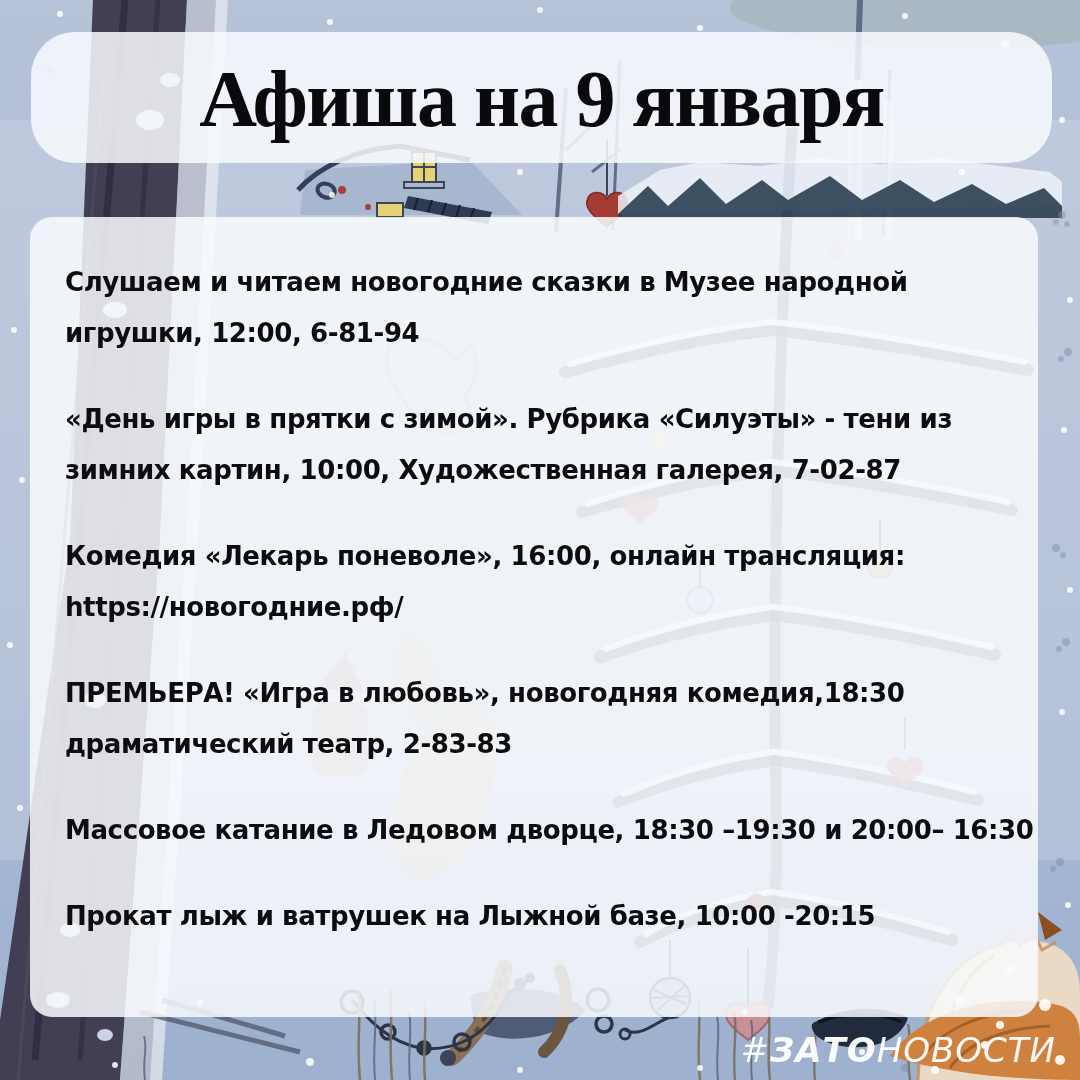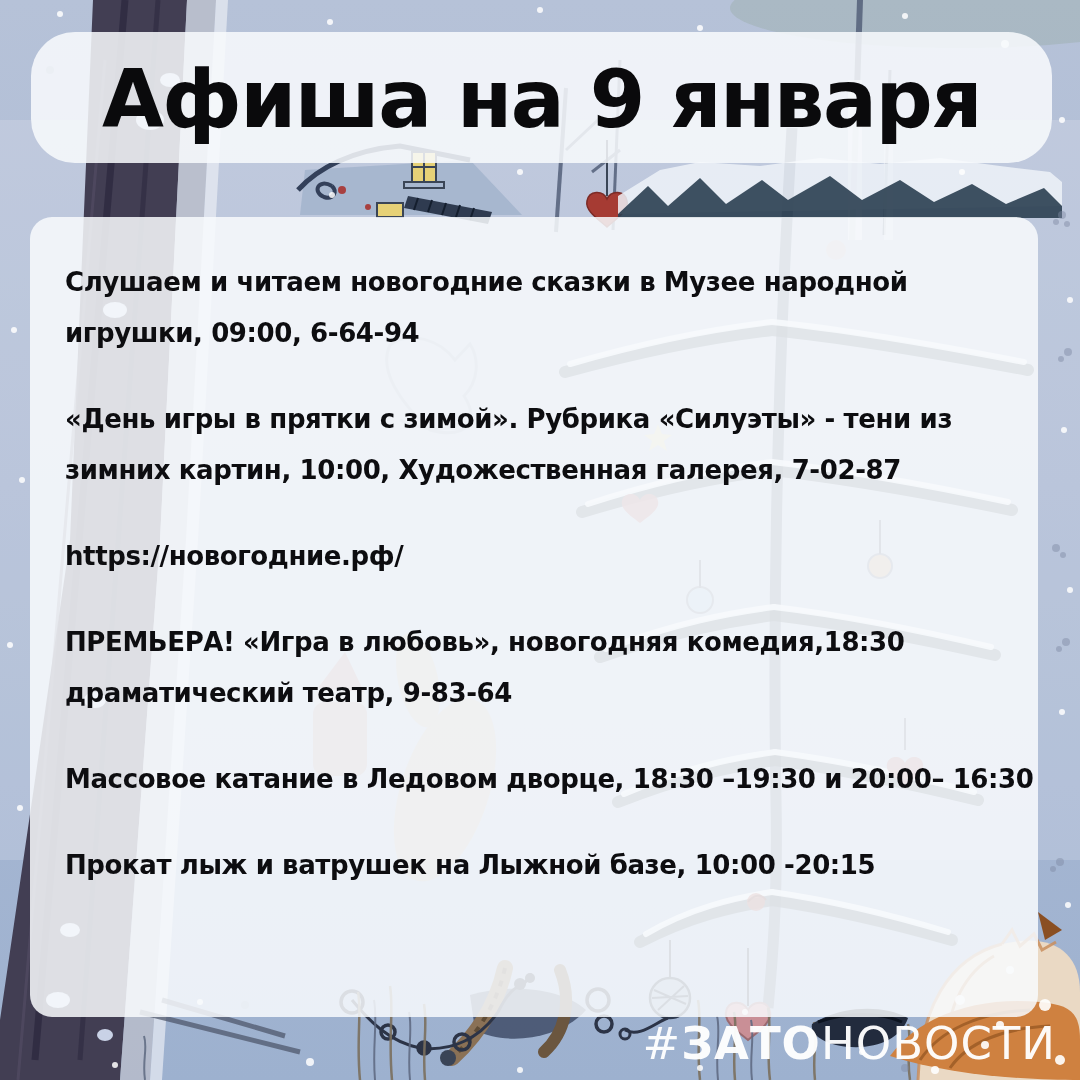--- a/index.html
+++ b/index.html
@@ -11,35 +11,35 @@
   .card{
     position:absolute;background:rgba(248,250,253,0.86);
     box-sizing:border-box;
   }
   .title-card{
     left:31px;top:32px;width:1021px;height:131px;border-radius:44px;
     display:flex;align-items:center;justify-content:center;
   }
   .poster-title{
     font-size:80px;font-weight:700;letter-spacing:-1.5px;color:#0a0a0c;
-    transform:translateY(2px);white-space:nowrap;
+    transform:translateY(2px);white-space:nowrap;font-family:Liberation Serif, serif;
   }
   .events-card{
     left:30px;top:217px;width:1008px;height:800px;border-radius:22px;
     padding:40px 18px 0 35px;overflow:hidden;
   }
   .event{margin:0 0 35px 0;}
   .event .line{
     display:block;white-space:nowrap;
     font-size:26px;font-weight:700;letter-spacing:-0.4px;
     line-height:51px;color:#0d0d10;
   }
   .watermark{
     position:absolute;right:24px;bottom:10px;
-    font-size:45px;letter-spacing:1px;
+    font-style:italic;font-size:34px;letter-spacing:1px;
     color:rgba(255,255,255,0.96);white-space:nowrap;
   }
   .watermark .wm-light{font-weight:400;}
   .watermark .wm-bold{font-weight:800;}
 </style>
 </head>
 <body>
 
 <div class="canvas">
 
@@ -273,32 +273,33 @@
     </g>
   </svg>
 
   <div class="card title-card">
     <div class="poster-title">Афиша на 9 января</div>
   </div>
 
   <div class="card events-card">
     <p class="event">
       <span class="line">Слушаем и читаем новогодние сказки в Музее народной</span>
-      <span class="line">игрушки, 09:00, 6-64-94</span>
+      <span class="line">игрушки, 12:00, 6-81-94</span>
     </p>
     <p class="event">
       <span class="line">«День игры в прятки с зимой». Рубрика «Силуэты» - тени из</span>
       <span class="line">зимних картин, 10:00, Художественная галерея, 7-02-87</span>
     </p>
     <p class="event">
+      <span class="line">Комедия «Лекарь поневоле», 16:00, онлайн трансляция:</span>
       <span class="line">https://новогодние.рф/</span>
     </p>
     <p class="event">
       <span class="line">ПРЕМЬЕРА! «Игра в любовь», новогодняя комедия,18:30</span>
-      <span class="line">драматический театр, 9-83-64</span>
+      <span class="line">драматический театр, 2-83-83</span>
     </p>
     <p class="event">
       <span class="line">Массовое катание в Ледовом дворце, 18:30 –19:30 и 20:00– 16:30</span>
     </p>
     <p class="event">
       <span class="line">Прокат лыж и ватрушек на Лыжной базе, 10:00 -20:15</span>
     </p>
   </div>
 
   <div class="watermark">

